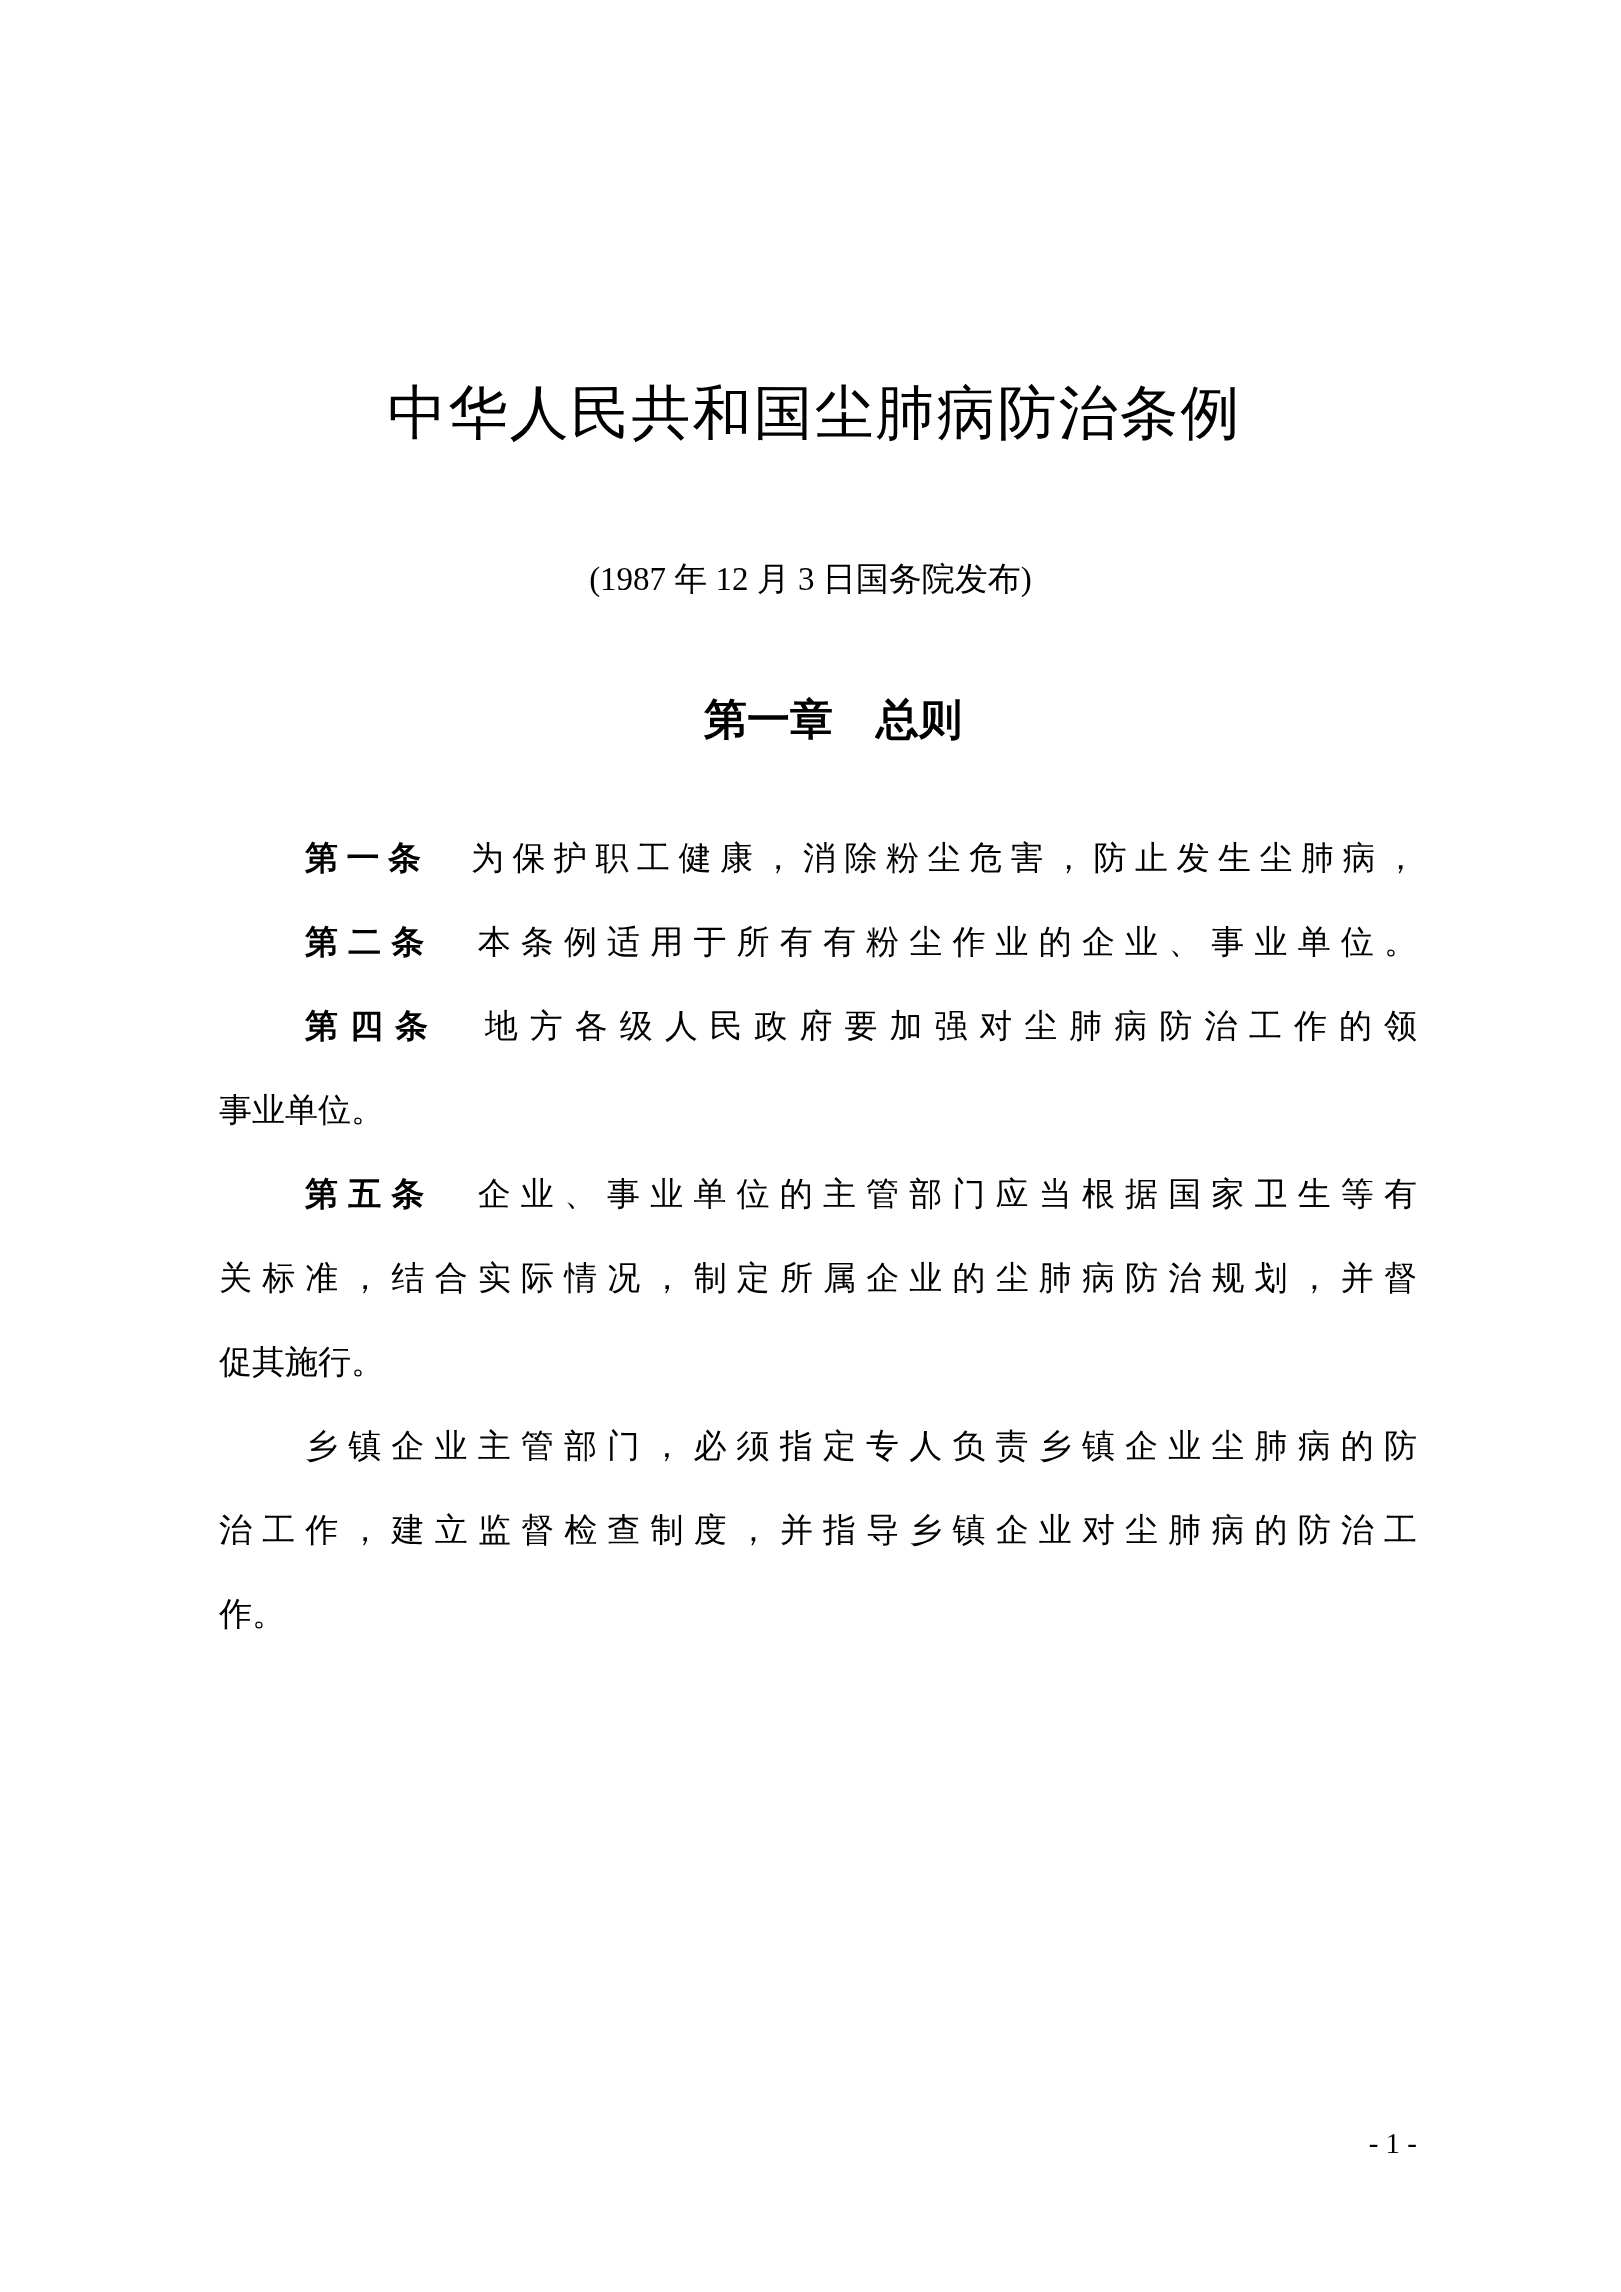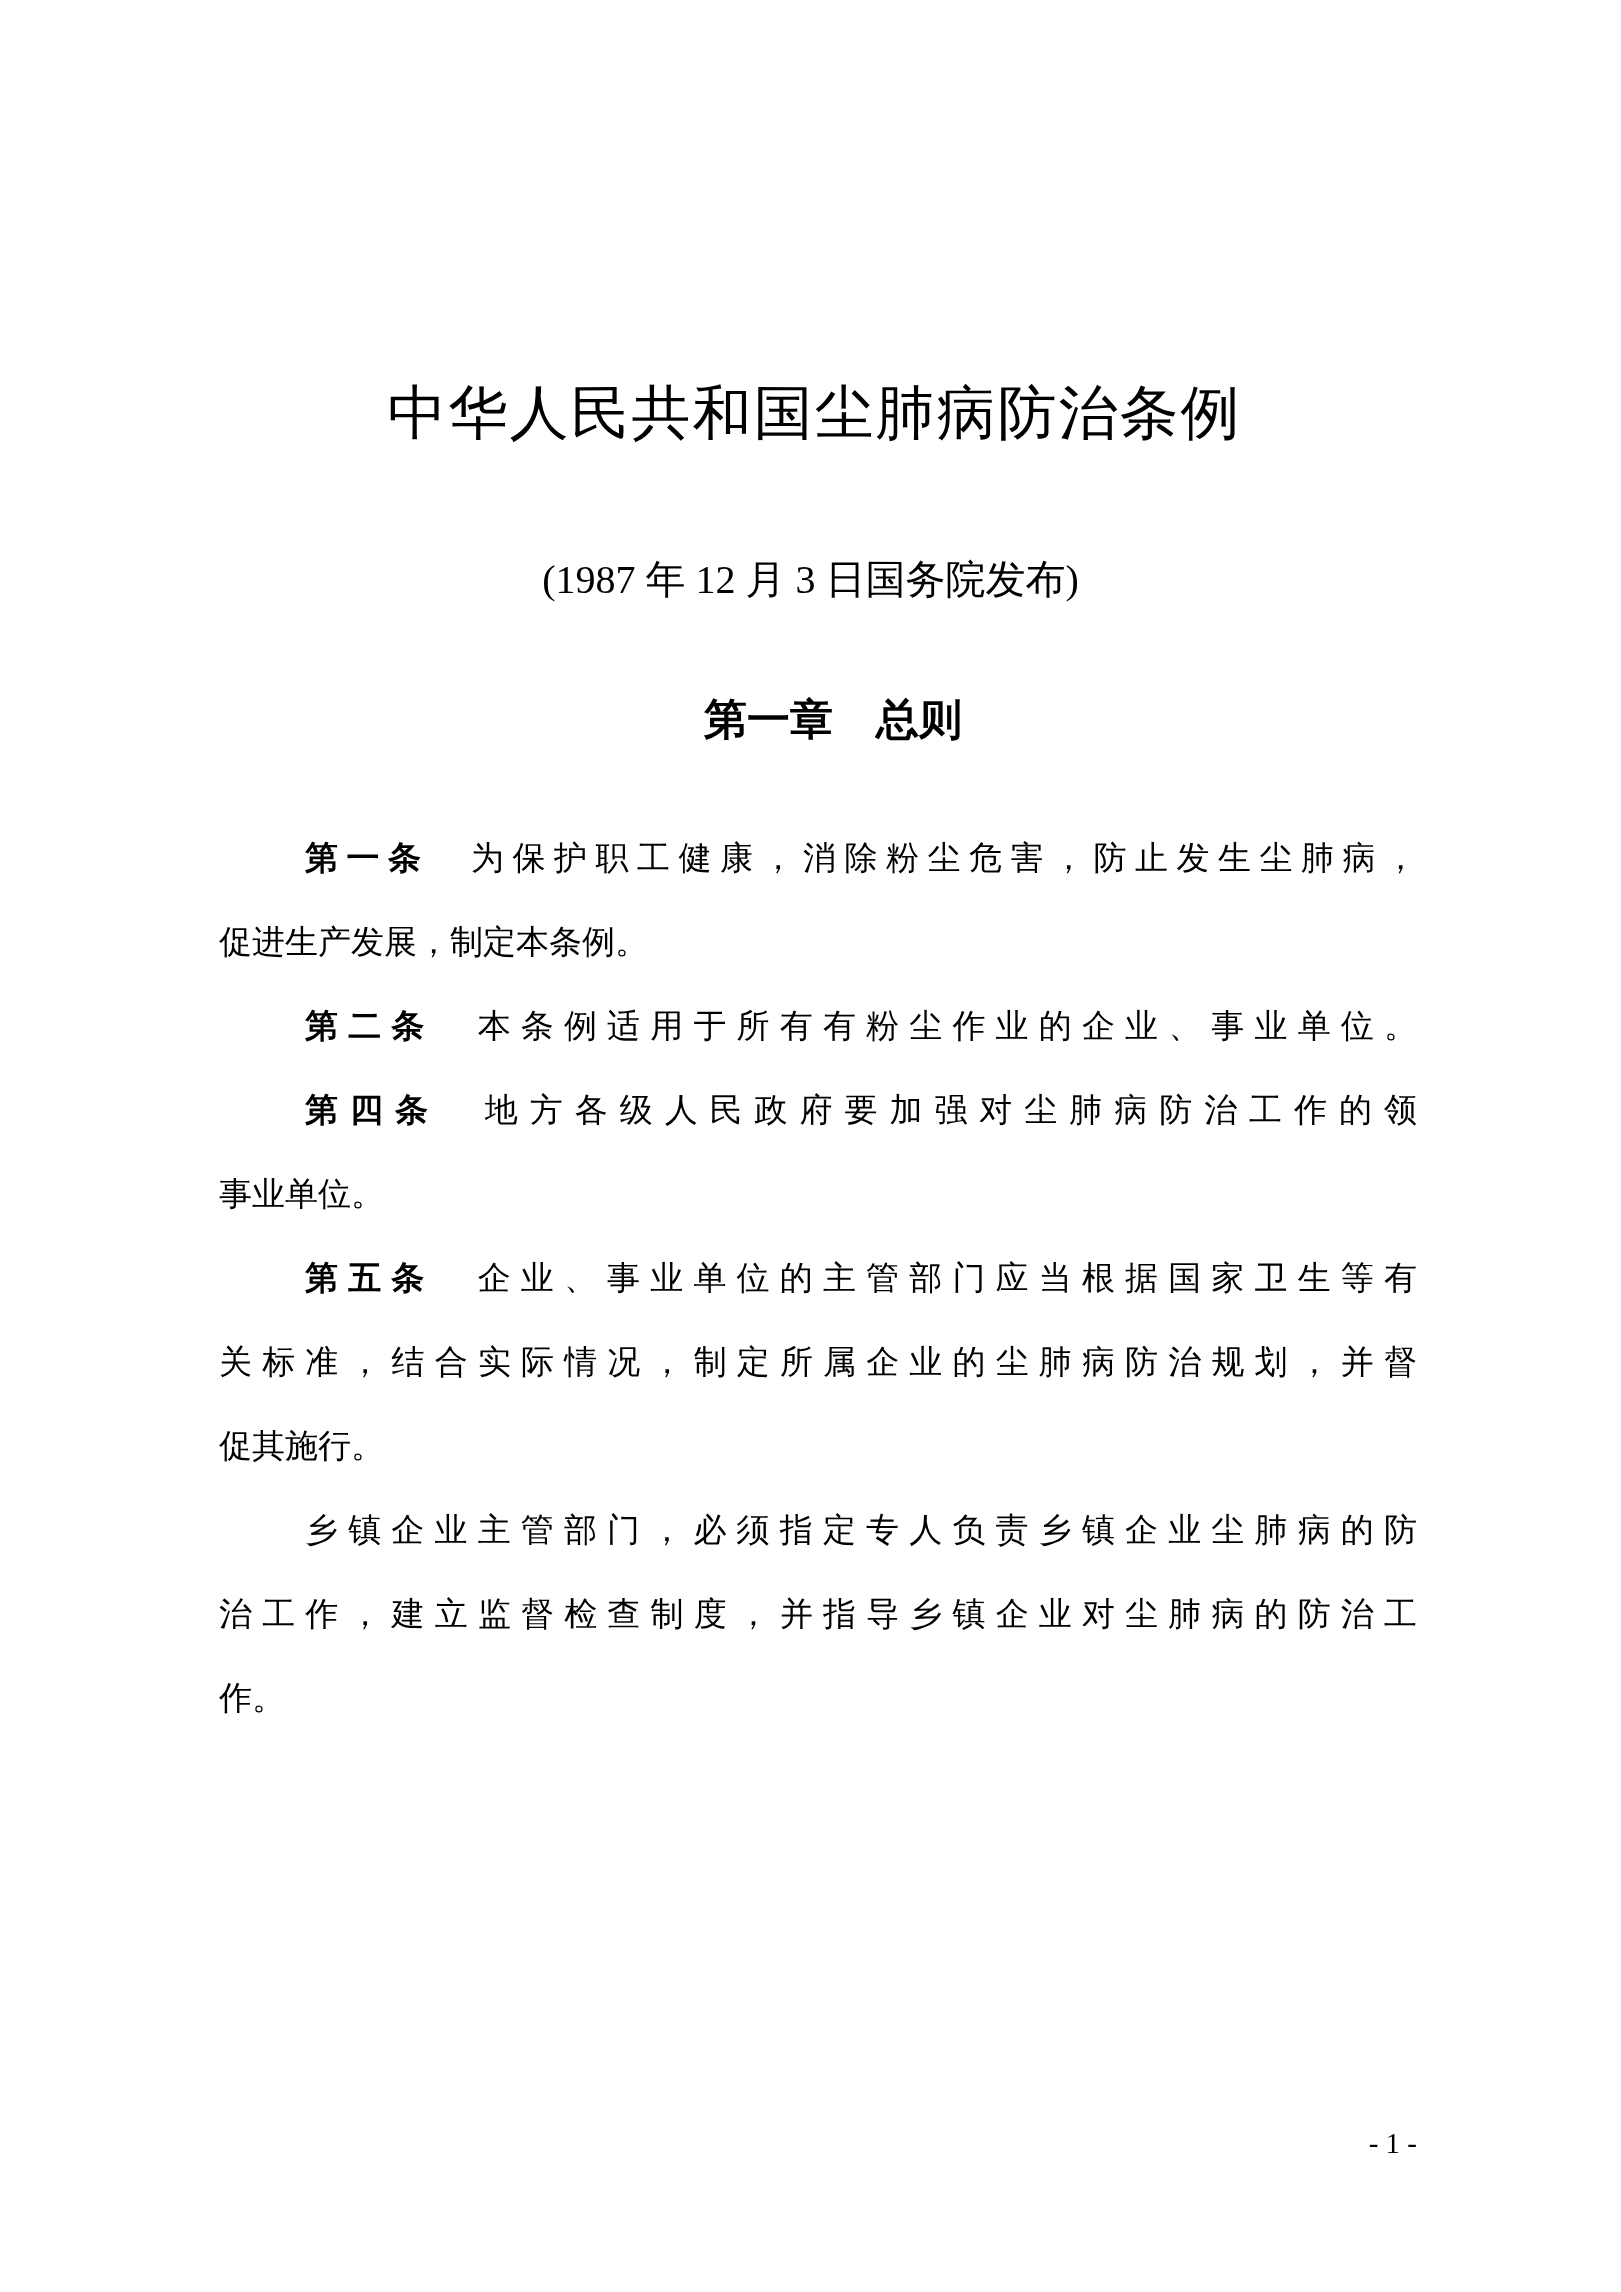--- a/index.html
+++ b/index.html
@@ -27,21 +27,21 @@
     font-weight: normal;
     text-align: center;
     letter-spacing: 2px;
     font-family: "Liberation Serif", serif;
   }
   .doc-subtitle {
     position: absolute;
     left: 0;
     top: 555px;
     width: 100%;
-    font-size: 40px;
+    font-size: 33px;
     line-height: 49px;
     text-align: center;
     font-family: "Liberation Serif", serif;
   }
   .chapter {
     position: absolute;
     left: 0;
     top: 695px;
     width: 100%;
     font-size: 43px;
@@ -98,21 +98,20 @@
   <h1 class="doc-title">中华人民共和国尘肺病防治条例</h1>
 
   <div class="doc-subtitle">(1987 年 12 月 3 日国务院发布)</div>
 
   <div class="chapter">
     <span class="ch-num">第一章</span><span class="ch-name">总则</span>
   </div>
 
   <div class="doc-body" id="doc-body">
       <div class="line indent j"><span class="label">第一条</span>　为保护职工健康，消除粉尘危害，防止发生尘肺病，</div>
-      <div class="line">促进生产发展，制定本条例。</div>
       <div class="line indent j"><span class="label">第二条</span>　本条例适用于所有有粉尘作业的企业、事业单位。</div>
       <div class="line indent j"><span class="label">第四条</span>　地方各级人民政府要加强对尘肺病防治工作的领</div>
       <div class="line">事业单位。</div>
       <div class="line indent j"><span class="label">第五条</span>　企业、事业单位的主管部门应当根据国家卫生等有</div>
       <div class="line j">关标准，结合实际情况，制定所属企业的尘肺病防治规划，并督</div>
       <div class="line">促其施行。</div>
       <div class="line indent j">乡镇企业主管部门，必须指定专人负责乡镇企业尘肺病的防</div>
       <div class="line j">治工作，建立监督检查制度，并指导乡镇企业对尘肺病的防治工</div>
       <div class="line">作。</div>
     </div>

